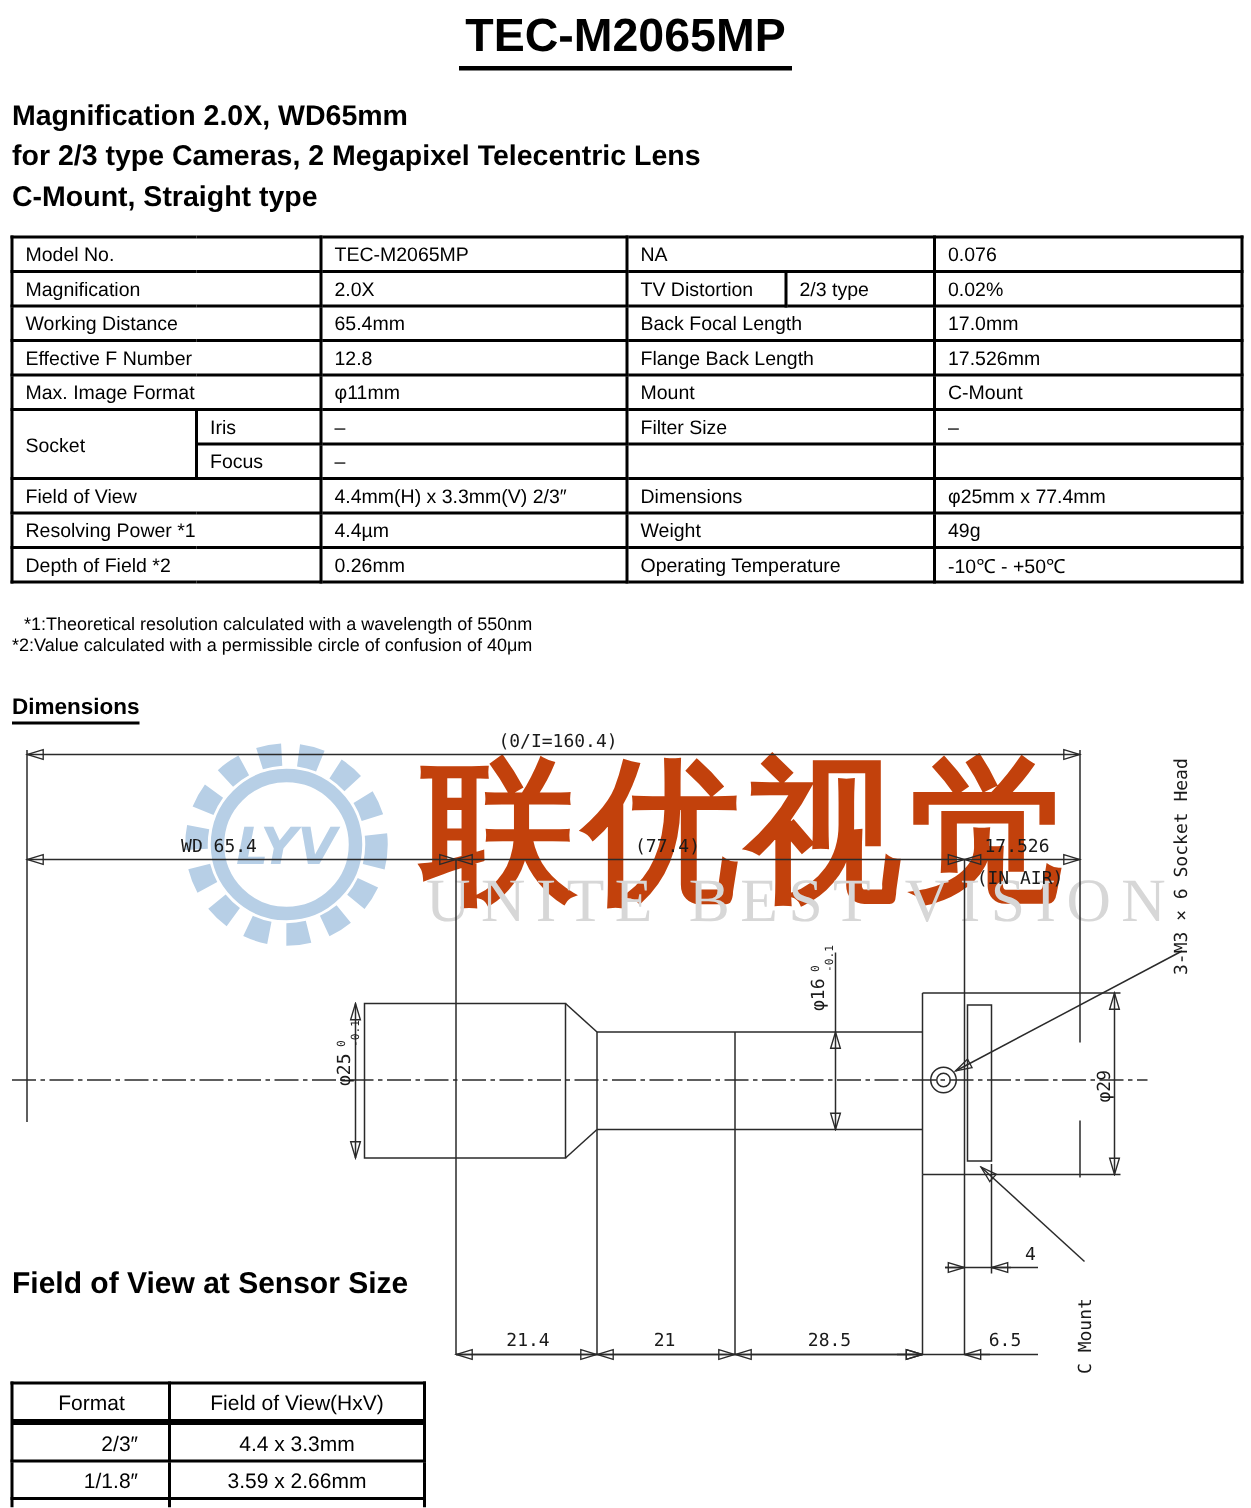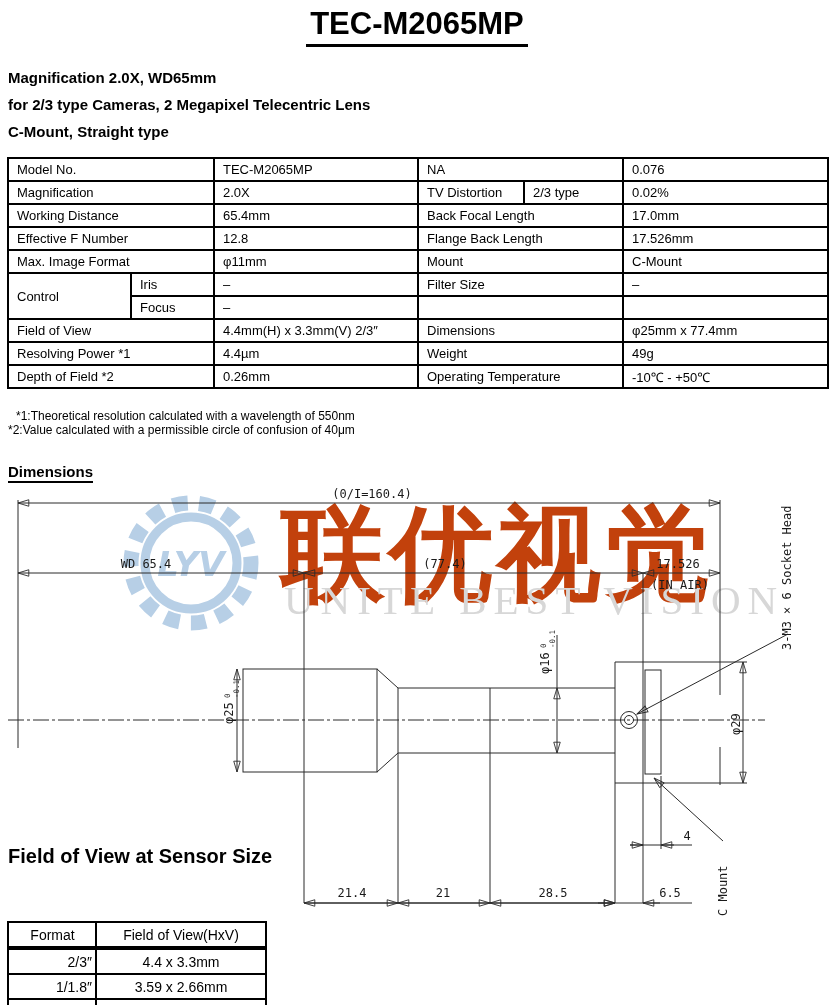--- a/index.html
+++ b/index.html
@@ -2,21 +2,21 @@
 <html><head>
 <meta charset="utf-8">
 <style>
   html,body{margin:0;padding:0;background:#fff;}
   .page{position:relative;width:834px;height:1005px;background:#fff;overflow:hidden;
         font-family:"Liberation Sans",sans-serif;color:#000;}
   
   .title-wrap{position:absolute;top:6px;left:0;width:834px;text-align:center;z-index:2;}
   .title{display:inline-block;font-size:31px;font-weight:bold;letter-spacing:0px;
          border-bottom:3px solid #000;padding:0 4px 2px 4px;}
-  .subtitle{position:absolute;left:8px;top:64px;font-size:15px;font-weight:bold;line-height:27px;z-index:2;}
+  .subtitle{position:absolute;left:8px;top:64px;font-size:19px;font-weight:bold;line-height:27px;z-index:2;}
   
   table{border-collapse:collapse;border-radius:13px;}
   .spec{position:absolute;left:7px;top:157px;z-index:2;table-layout:fixed;width:820px;}
   .spec td{border:2px solid #000;height:21px;padding:0 2px 0 8px;font-size:13px;
            white-space:nowrap;overflow:hidden;vertical-align:middle;}
   
   .footnotes{position:absolute;left:8px;top:410px;font-size:12px;line-height:13.5px;z-index:2;text-align:right;}
   
   .dim-heading{position:absolute;left:8px;top:463px;font-size:15px;font-weight:bold;z-index:2;
                border-bottom:2px solid #000;padding-bottom:1px;}
@@ -29,21 +29,21 @@
          font-family:Liberation Serif, serif;white-space:nowrap;}
   
   .drawing{position:absolute;left:0;top:0;z-index:1;}
   .drawing line,.drawing path,.drawing rect,.drawing circle{stroke:#2a2a2a;stroke-width:1;fill:none;}
   .drawing text{fill:#1a1a1a;font-family:"DejaVu Sans Mono",monospace;font-size:12px;stroke:none;}
   .tol{font-size:7.5px;}
   
   .fov{position:absolute;left:7px;top:873px;z-index:2;table-layout:fixed;margin-top:48px;}
   .fov td{border:2px solid #000;height:21px;font-size:14px;white-space:nowrap;vertical-align:middle;}
   .fov .hdr td{border-bottom:4px solid #000;text-align:center;}
-  .fov .fmt{width:82px;text-align:right;padding-right:3px;}
+  .fov .fmt{width:82px;text-align:right;padding-right:20px;}
   .fov .val{width:166px;text-align:center;}
 </style>
 </head>
 <body>
 
 <div class="page">
 
   <div class="wm" style="left:116px;top:488px;">
     <svg width="150" height="150" viewBox="0 0 150 150">
       <circle cx="75" cy="75" r="60" fill="none" stroke="#b7cfe6" stroke-width="15" stroke-dasharray="15 11.4"></circle>
@@ -96,21 +96,21 @@
       <td colspan="2">Flange Back Length</td>
       <td>17.526mm</td>
     </tr>
     <tr>
       <td colspan="2">Max. Image Format</td>
       <td>φ11mm</td>
       <td colspan="2">Mount</td>
       <td>C-Mount</td>
     </tr>
     <tr>
-      <td rowspan="2">Control</td>
+      <td rowspan="2">Socket</td>
       <td>Iris</td>
       <td>–</td>
       <td colspan="2">Filter Size</td>
       <td>–</td>
     </tr>
     <tr>
       <td>Focus</td>
       <td>–</td>
       <td colspan="2"></td>
       <td></td>

